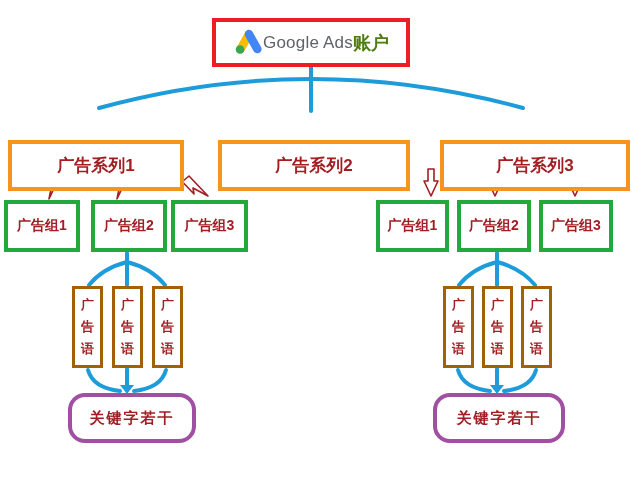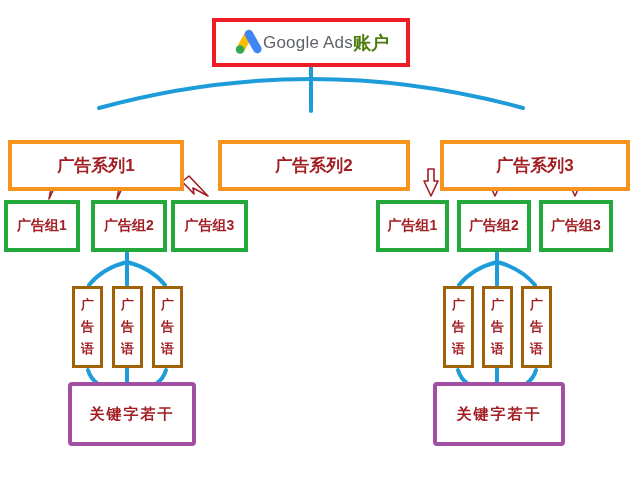--- a/index.html
+++ b/index.html
@@ -34,21 +34,21 @@
   .gR3{left:539px;width:74px;}
   
   .adcopy{
     top:286px;width:31px;height:82px;border:3px solid #a16207;font-size:13px;
   }
   .adcopy .vtext{width:14px;line-height:22px;word-break:break-all;overflow-wrap:anywhere;}
   .aL1{left:72px;} .aL2{left:112px;} .aL3{left:152px;}
   .aR1{left:443px;} .aR2{left:482px;} .aR3{left:521px;}
   
   .keywords{
-    top:382px;height:64px;border:4px solid #A04FA3;border-radius:4px;
+    top:393px;height:50px;border:4px solid #A04FA3;border-radius:17px;
     font-size:15px;letter-spacing:2px;
   }
   .kL{left:68px;width:128px;}
   .kR{left:433px;width:132px;}
   
   .logo{display:inline-block;width:30px;height:27px;flex:0 0 auto;}
 </style>
 </head>
 <body>
 

